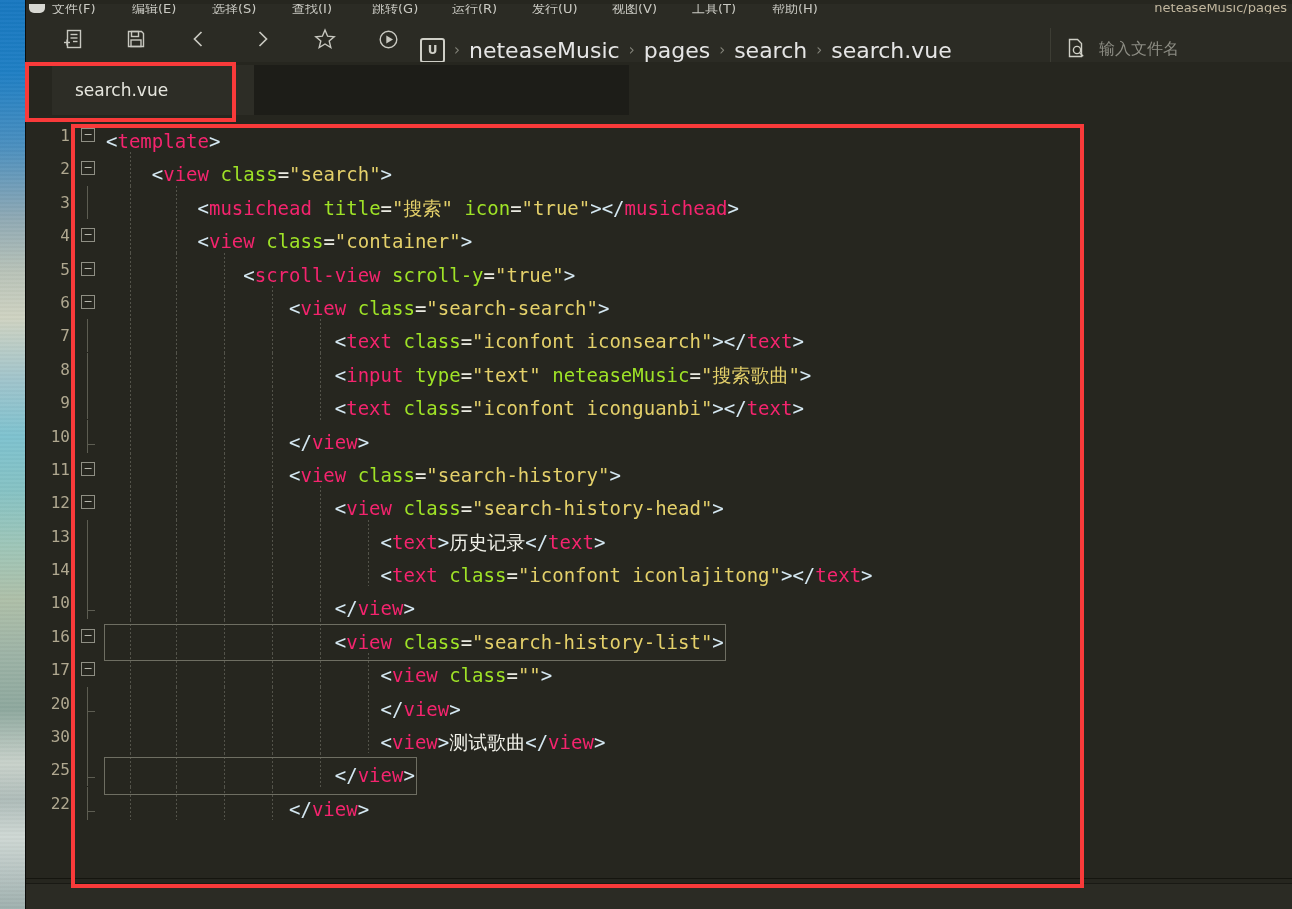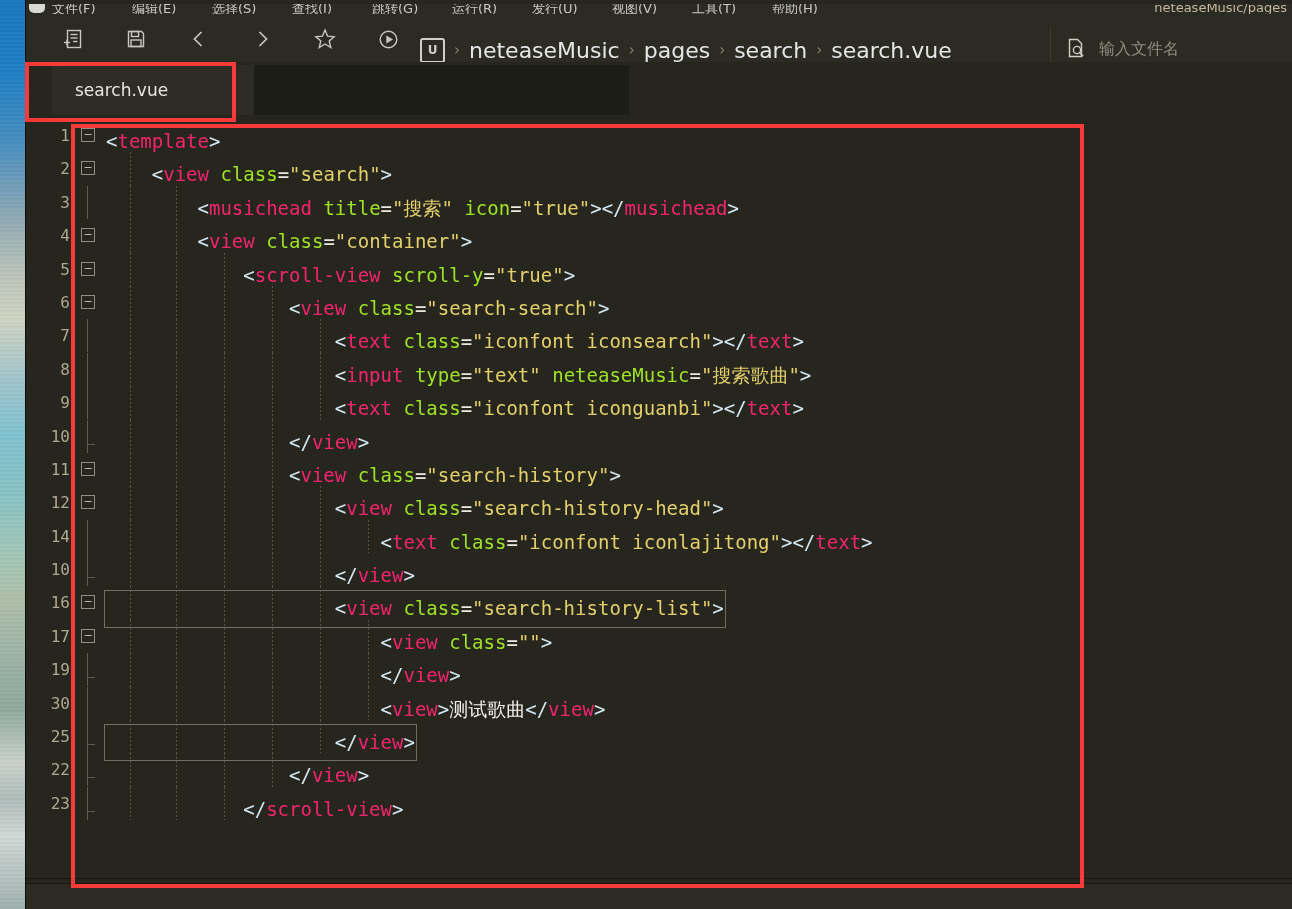--- a/index.html
+++ b/index.html
@@ -357,20 +357,31 @@
         <div class="ln">12</div>
         <div class="fold">−</div>
         <div class="guide" style="left: 104px;"></div>
         <div class="guide" style="left: 150px;"></div>
         <div class="guide" style="left: 198px;"></div>
         <div class="guide" style="left: 246px;"></div>
         <div class="guide" style="left: 294px;"></div>
         <div class="code">                    <span class="br">&lt;</span><span class="tag">view</span> <span class="att">class</span><span class="eq">=</span><span class="str">"search-history-head"</span><span class="br">&gt;</span></div>
       </div>
       <div class="row">
+        <div class="ln">13</div>
+        <div class="fold line"></div>
+        <div class="guide" style="left: 104px;"></div>
+        <div class="guide" style="left: 150px;"></div>
+        <div class="guide" style="left: 198px;"></div>
+        <div class="guide" style="left: 246px;"></div>
+        <div class="guide" style="left: 294px;"></div>
+        <div class="guide" style="left: 342px;"></div>
+        <div class="code">                        <span class="br">&lt;</span><span class="tag">text</span><span class="br">&gt;</span><span class="txt">历史记录</span><span class="br">&lt;/</span><span class="tag">text</span><span class="br">&gt;</span></div>
+      </div>
+      <div class="row">
         <div class="ln">14</div>
         <div class="fold line"></div>
         <div class="guide" style="left: 104px;"></div>
         <div class="guide" style="left: 150px;"></div>
         <div class="guide" style="left: 198px;"></div>
         <div class="guide" style="left: 246px;"></div>
         <div class="guide" style="left: 294px;"></div>
         <div class="guide" style="left: 342px;"></div>
         <div class="code">                        <span class="br">&lt;</span><span class="tag">text</span> <span class="att">class</span><span class="eq">=</span><span class="str">"iconfont iconlajitong"</span><span class="br">&gt;&lt;/</span><span class="tag">text</span><span class="br">&gt;</span></div>
       </div>
@@ -399,21 +410,21 @@
         <div class="fold">−</div>
         <div class="guide" style="left: 104px;"></div>
         <div class="guide" style="left: 150px;"></div>
         <div class="guide" style="left: 198px;"></div>
         <div class="guide" style="left: 246px;"></div>
         <div class="guide" style="left: 294px;"></div>
         <div class="guide" style="left: 342px;"></div>
         <div class="code">                        <span class="br">&lt;</span><span class="tag">view</span> <span class="att">class</span><span class="eq">=</span><span class="str">""</span><span class="br">&gt;</span></div>
       </div>
       <div class="row">
-        <div class="ln">19</div>
+        <div class="ln">20</div>
         <div class="fold line tick"></div>
         <div class="guide" style="left: 104px;"></div>
         <div class="guide" style="left: 150px;"></div>
         <div class="guide" style="left: 198px;"></div>
         <div class="guide" style="left: 246px;"></div>
         <div class="guide" style="left: 294px;"></div>
         <div class="guide" style="left: 342px;"></div>
         <div class="code">                        <span class="br">&lt;/</span><span class="tag">view</span><span class="br">&gt;</span></div>
       </div>
       <div class="row">
@@ -439,28 +450,20 @@
       </div>
       <div class="row">
         <div class="ln">22</div>
         <div class="fold line tick"></div>
         <div class="guide" style="left: 104px;"></div>
         <div class="guide" style="left: 150px;"></div>
         <div class="guide" style="left: 198px;"></div>
         <div class="guide" style="left: 246px;"></div>
         <div class="code">                <span class="br">&lt;/</span><span class="tag">view</span><span class="br">&gt;</span></div>
       </div>
-      <div class="row">
-        <div class="ln">23</div>
-        <div class="fold line tick"></div>
-        <div class="guide" style="left: 104px;"></div>
-        <div class="guide" style="left: 150px;"></div>
-        <div class="guide" style="left: 198px;"></div>
-        <div class="code">            <span class="br">&lt;/</span><span class="tag">scroll-view</span><span class="br">&gt;</span></div>
-      </div>
     </div>
   <div id="editor-bottomline"></div>
 
   <div id="statusbar"></div>
 </div>
 
 <div class="anno" id="anno-tab"></div>
 <div class="anno" id="anno-code"></div>
 
 </body></html>

